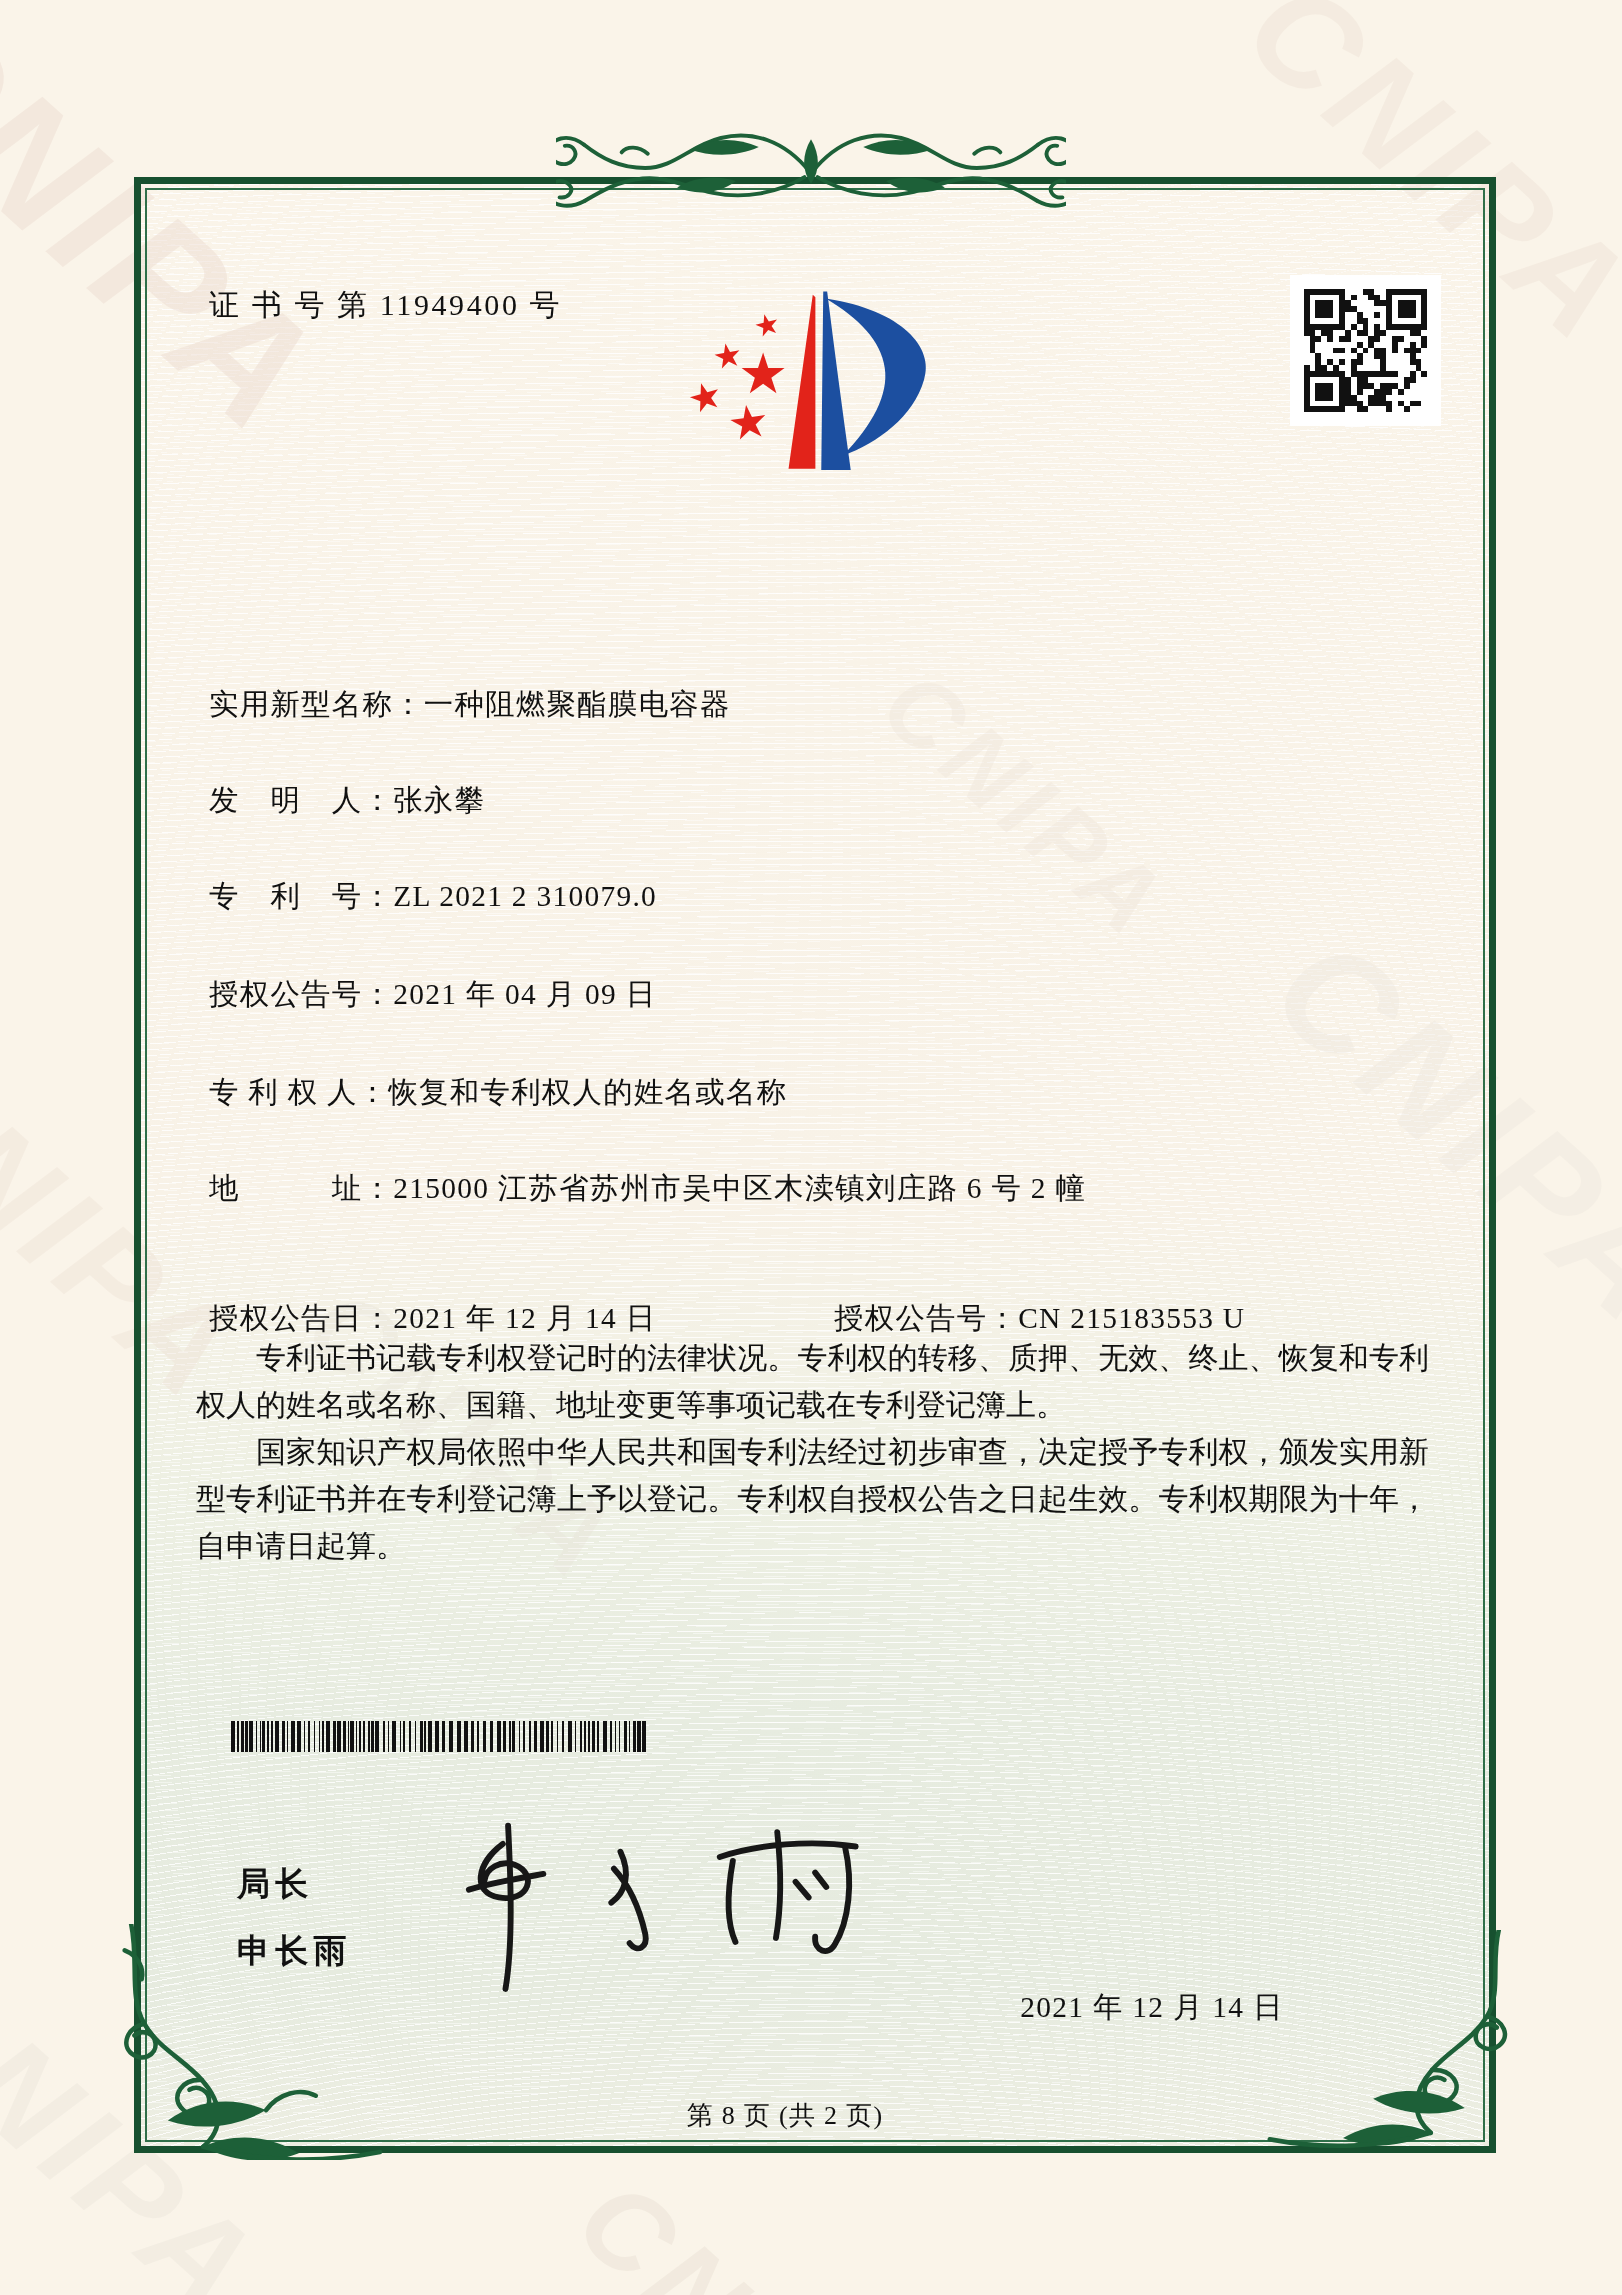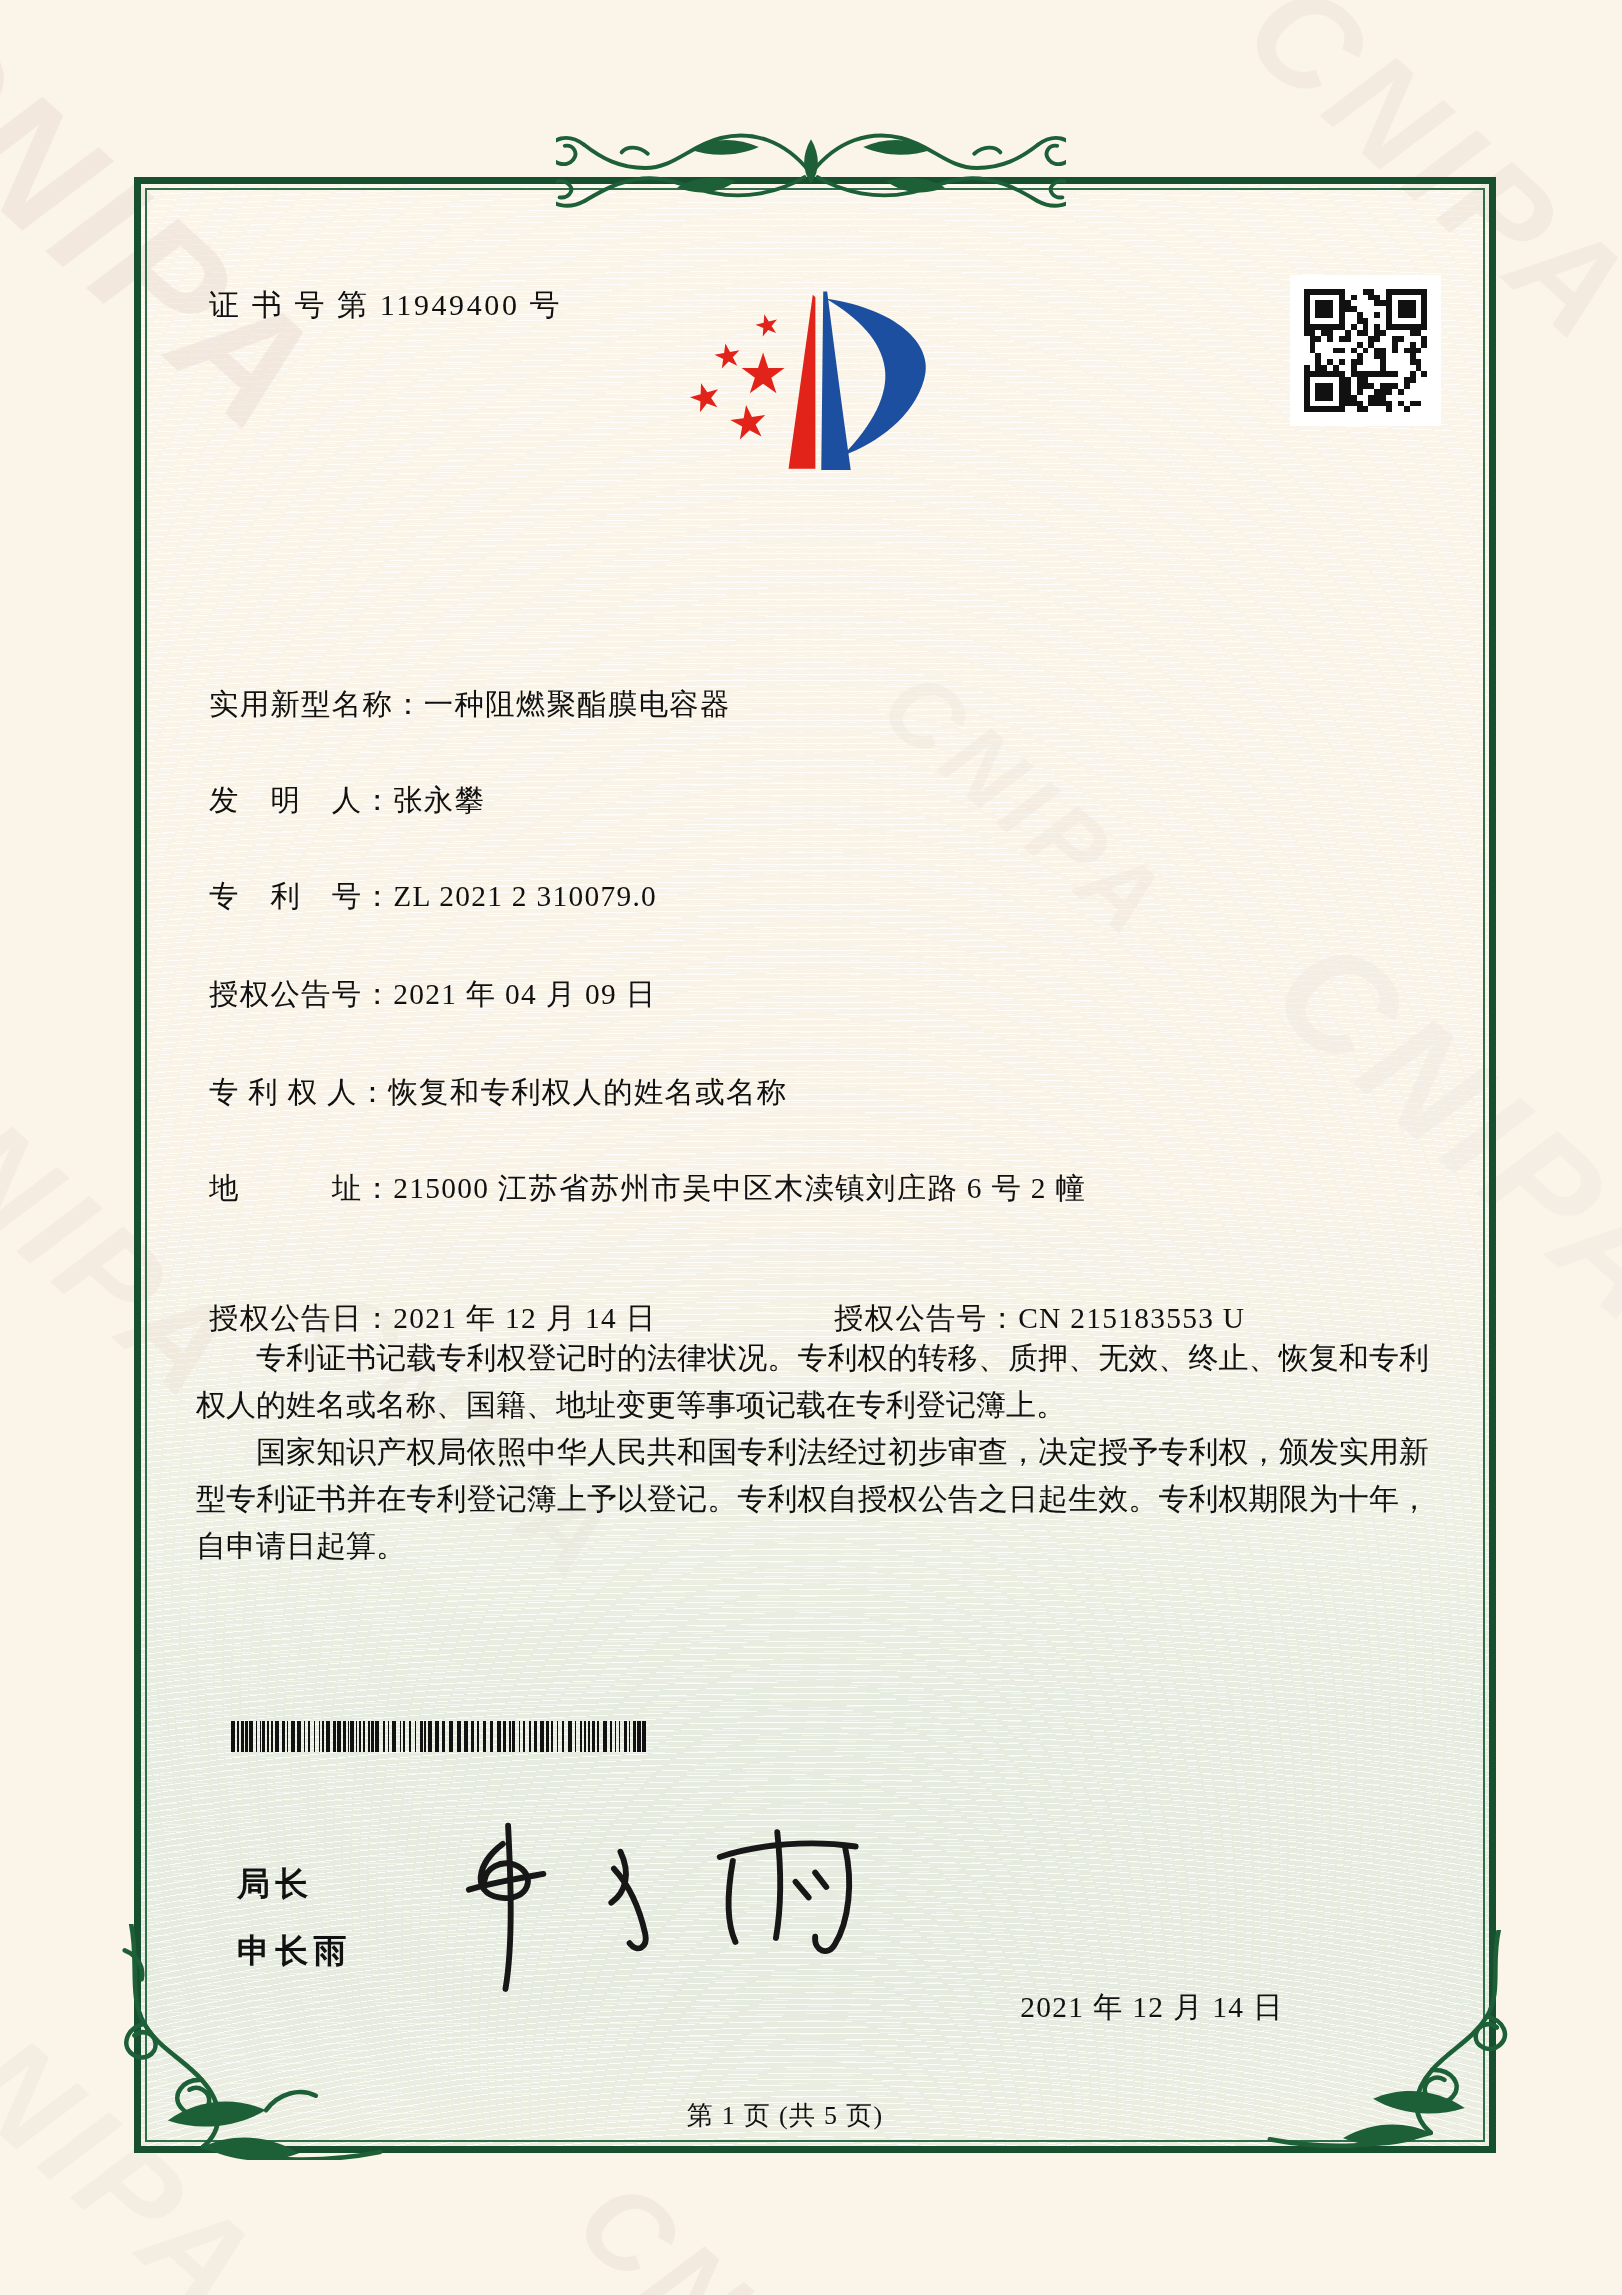--- a/index.html
+++ b/index.html
@@ -764,17 +764,17 @@
       <path d="M508,40 C514,96 514,156 506,202"></path>
       <path d="M440,84 C430,140 432,182 444,208"></path>
       <path d="M612,64 C624,116 618,176 596,212 C586,230 564,222 566,200"></path>
       <path d="M536,116 l20,24"></path>
       <path d="M566,102 l17,22"></path>
     </g>
   </svg>
 
   <div class="txt datefoot">2021 年 12 月 14 日</div>
 
-  <div class="txt pagefoot">第 1 页 (共 5 页)</div>
+  <div class="txt pagefoot">第 8 页 (共 2 页)</div>
 
 
 </div>
 
 
 </body></html>

